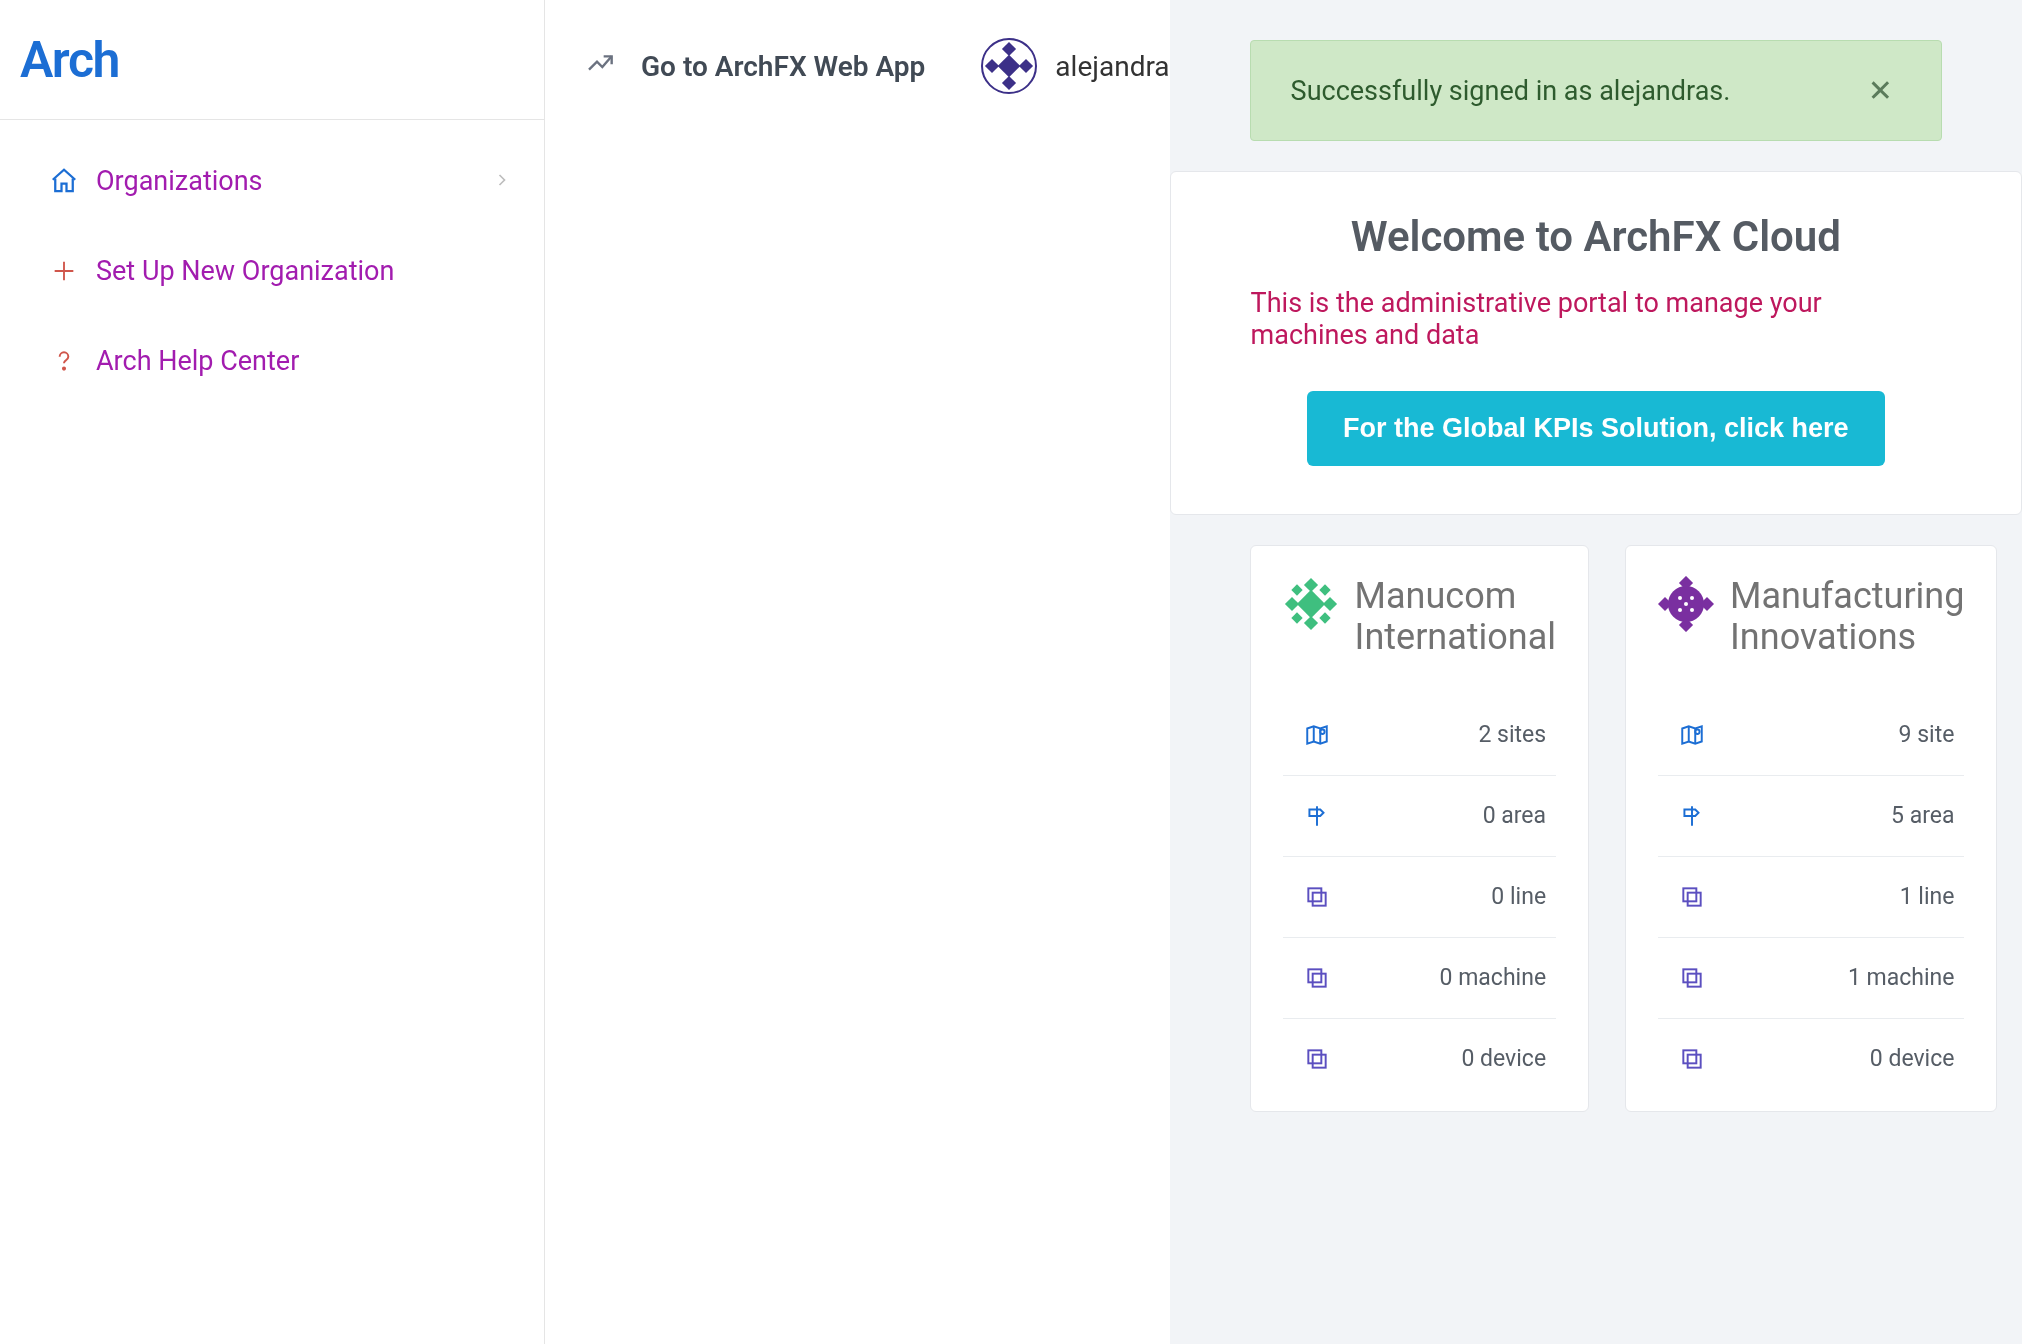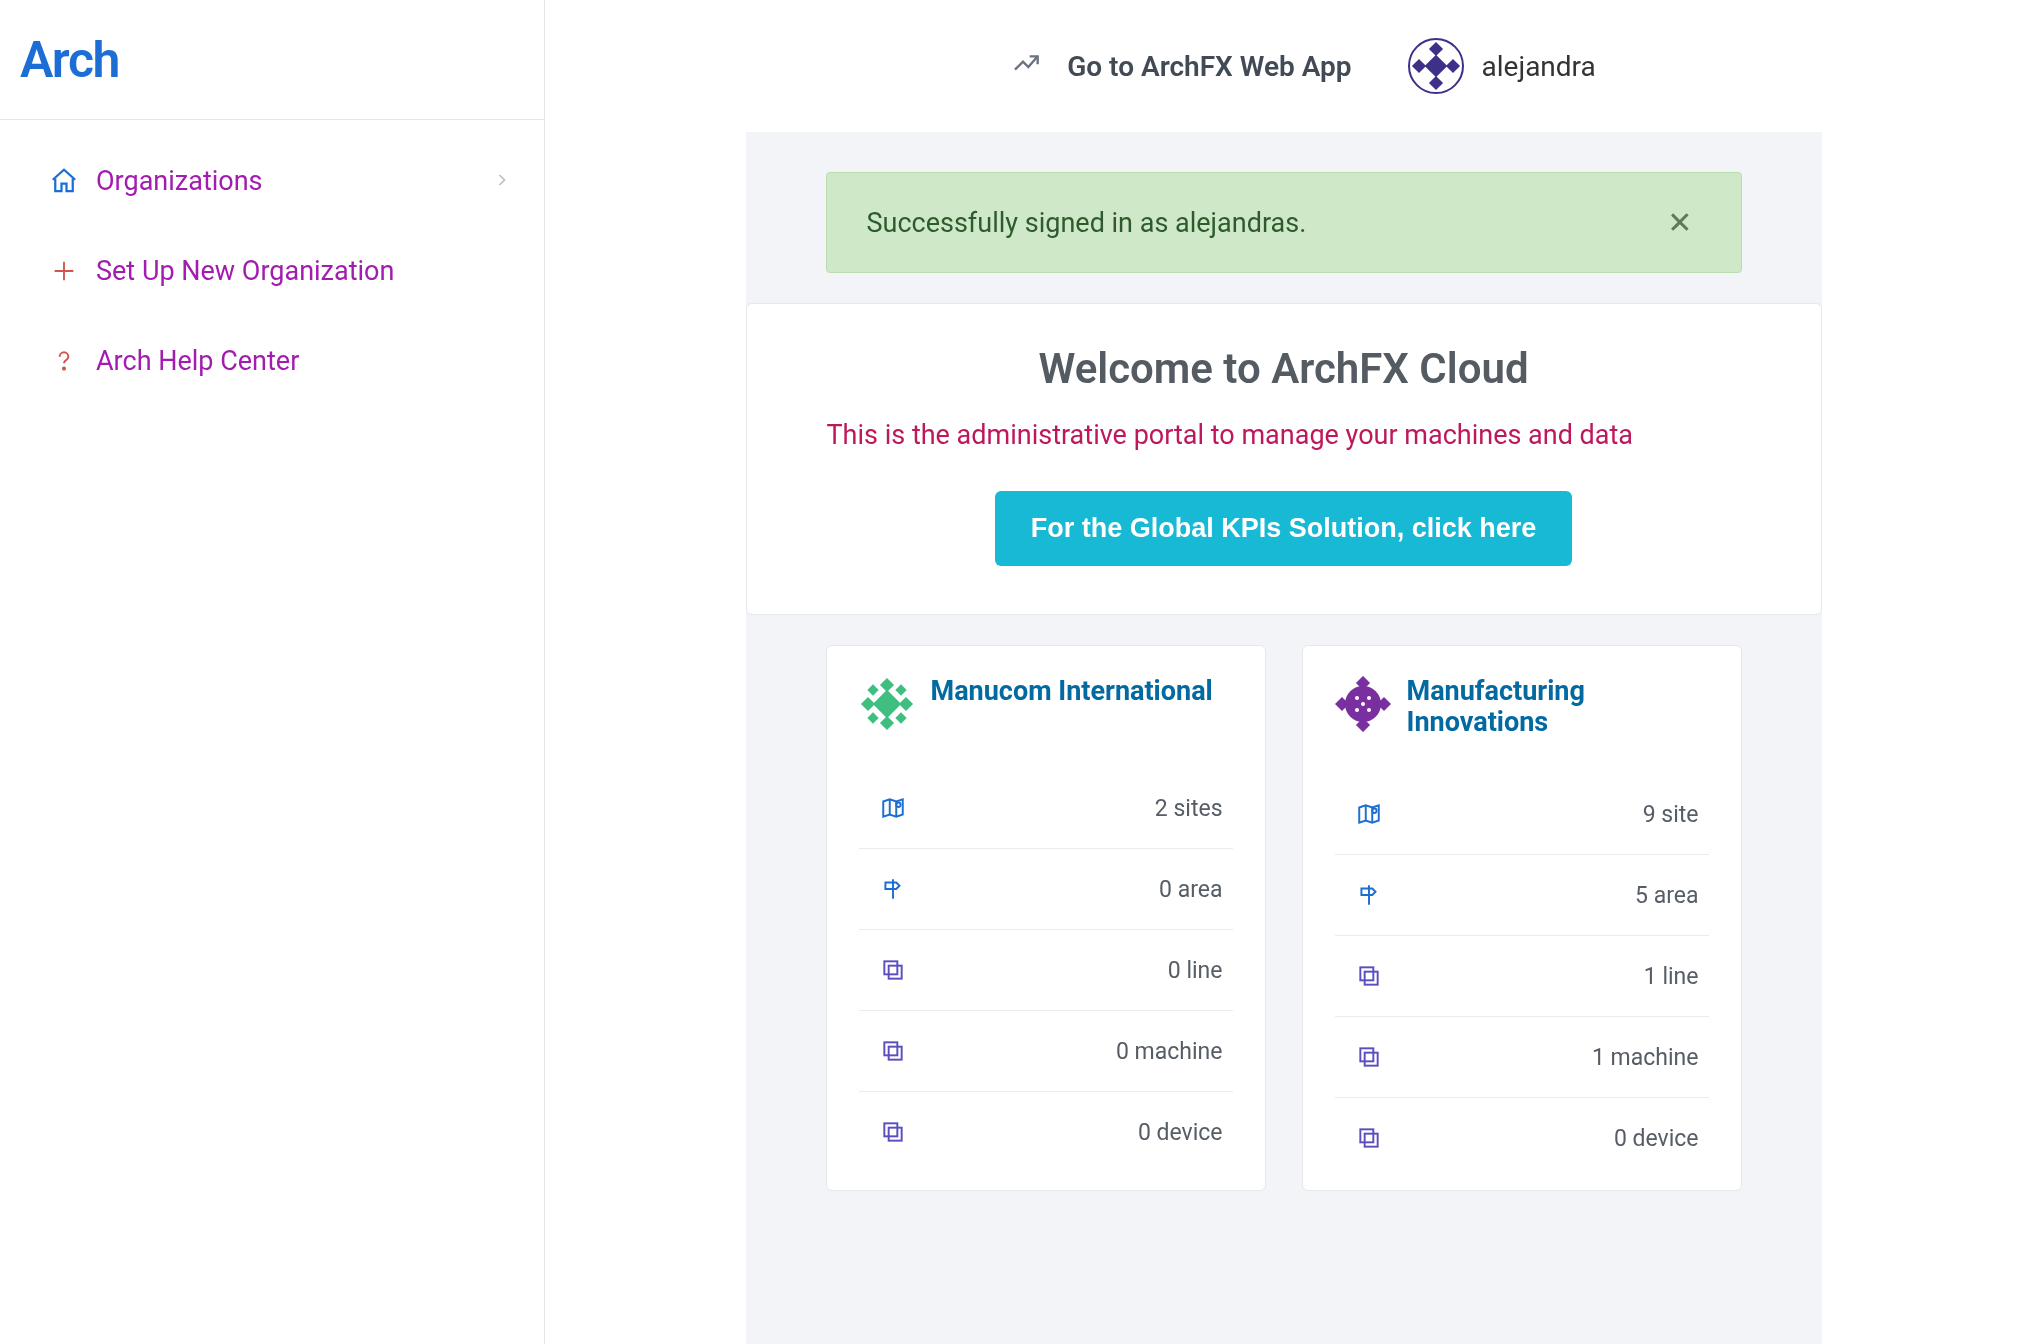--- a/index.html
+++ b/index.html
@@ -60,23 +60,22 @@
   .side-item .side-label { flex: 1; }
   .side-item .side-chevron { color: #bdbdbd; }
   .icon-home { color: #1c6ed4; }
   .icon-plus { color: #d0564b; font-size: 30px; font-weight: 400; }
   .icon-help { color: #d0564b; font-size: 30px; font-weight: 400; }
 
   
   .main-col {
     flex: 1;
     display: flex;
-    flex-direction: column;
+    flex-direction: row;
     min-width: 0;
-    align-items: center;
   }
   .topbar {
     height: 132px;
     display: flex;
     align-items: center;
     justify-content: flex-end;
     padding: 0 0 0 40px;
     background: #fff;
   }
   .topbar-link {
@@ -182,23 +181,23 @@
     gap: 16px;
     margin-bottom: 36px;
   }
   .org-badge {
     width: 56px; height: 56px;
     flex: 0 0 56px;
     display: flex; align-items: center; justify-content: center;
   }
   .org-badge svg { width: 56px; height: 56px; }
   .org-title {
-    font-size: 27px;
-    color: #0369a1;
-    font-weight: 700;
+    font-size: 36px;
+    color: #737373;
+    font-weight: 400;
     line-height: 1.15;
   }
   .stat-row {
     display: flex;
     align-items: center;
     justify-content: space-between;
     padding: 26px 10px 26px 20px;
     border-bottom: 1px solid #e9ecef;
     color: #565d66;
     font-size: 23px;

